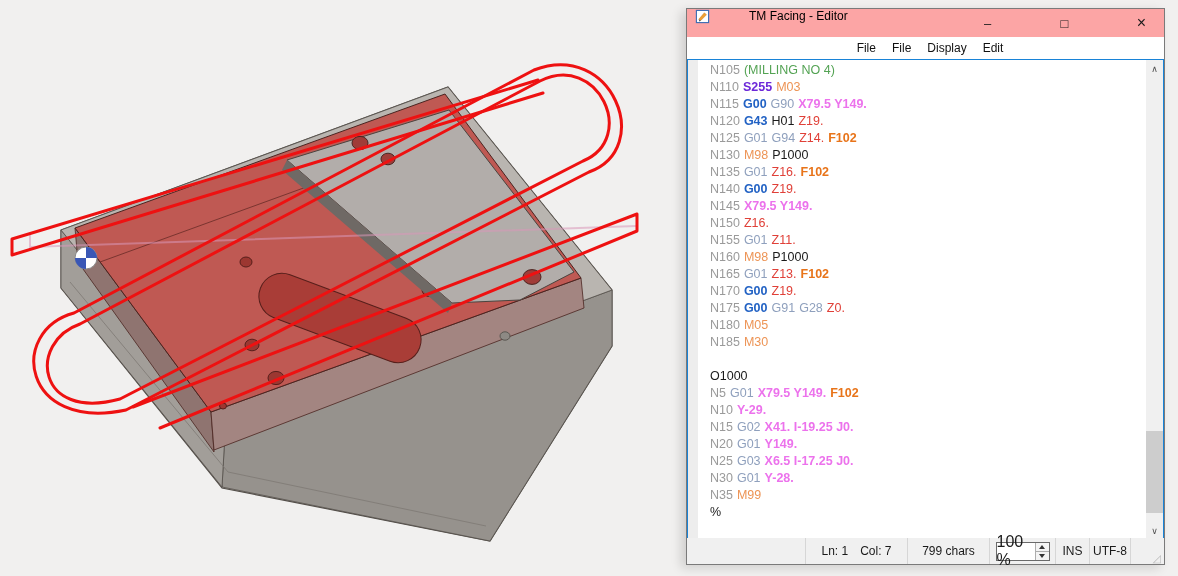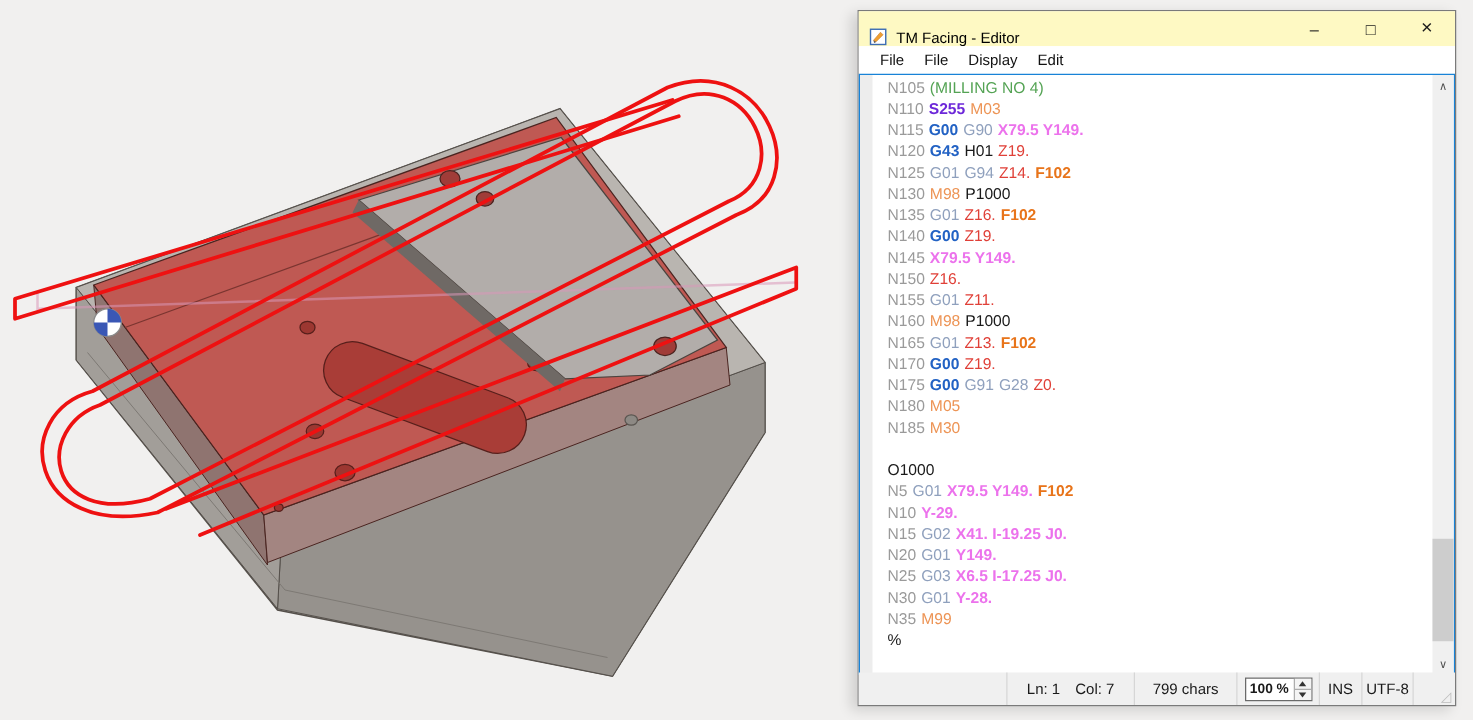--- a/index.html
+++ b/index.html
@@ -7,27 +7,27 @@
   body { position:relative; background:#f1f0ef; overflow:hidden; }
 
   
   .viewport { position:absolute; left:0; top:0; width:686px; height:576px; background:#f1f0ef; }
   .viewport svg { display:block; }
 
   
   .window { position:absolute; left:686px; top:8px; width:479px; height:557px;
             background:#ffffff; border:1px solid #7a7a7a;
             box-shadow:-5px 3px 10px rgba(0,0,0,0.14); }
-  .titlebar { height:28px; display:flex; align-items:flex-end; background:#fef9c3; }
+  .titlebar { height:28px; display:flex; align-items:flex-start; background:#fca5a5;gap:32px; }
   .app-icon { margin-left:8px; width:15px; height:15px; flex:0 0 auto; }
   .title-text { margin-left:7px; font-size:12px; color:#000; flex:1 1 auto; }
   .win-btn { width:45px; height:28px; display:flex; align-items:center; justify-content:center;
              font-size:13px; color:#1a1a1a; cursor:default; }
   .win-btn.close { font-size:16px; }
-  .menubar { height:22px; display:flex; align-items:center; background:#fff; padding-left:9px; }
+  .menubar { height:22px; display:flex; align-items:center; background:#fff; padding-left:9px;justify-content:center; }
   .menu-item { font-size:12px; color:#111; padding:2px 8px; }
 
   .textarea { position:absolute; left:0; top:50px; width:477px; height:481px;
               border:1px solid #1883d7; background:#fff; overflow:hidden; }
   .sel-margin { position:absolute; left:0; top:0; width:10px; height:100%; background:#ededed; }
   .code { position:absolute; left:22px; top:2px; font-size:12.5px; line-height:17px; white-space:pre; }
   .code-line { height:17px; }
   .tok { margin-right:4px; }
   .tok-num    { color:#9a9a9a; }
   .tok-comment{ color:#54a354; }
@@ -52,21 +52,21 @@
   .seg { display:flex; align-items:center; justify-content:center; border-right:1px solid #d6d6d6; }
   .seg.s0 { width:119px; }
   .seg.s1 { width:102px; gap:12px; }
   .seg.s2 { width:82px; }
   .seg.s3 { width:66px; }
   .seg.s4 { width:34px; }
   .seg.s5 { width:41px;text-align:right; }
   .seg.s6 { width:32px; border-right:none; justify-content:flex-end; align-items:flex-end; }
 
   .spinner { display:flex; width:54px; height:19px; background:#fff; border:1px solid #6a6a6a; }
-  .spin-val { flex:1; display:flex; align-items:center; justify-content:center; font-size:11px;font-weight:bold; }
+  .spin-val { flex:1; display:flex; align-items:center; justify-content:center; font-size:16px; }
   .spin-arrows { width:14px; display:flex; flex-direction:column; border-left:1px solid #adadad; }
   .spin-btn { flex:1; display:flex; align-items:center; justify-content:center; background:#f4f4f4; }
   .spin-btn.u { border-bottom:1px solid #adadad; }
   .tri-up { width:0; height:0; border-left:3px solid transparent; border-right:3px solid transparent;
             border-bottom:4px solid #333; }
   .tri-dn { width:0; height:0; border-left:3px solid transparent; border-right:3px solid transparent;
             border-top:4px solid #333; }
   .grip { color:#bdbdbd; font-size:11px; line-height:10px; padding:0 2px 1px 0; }
 </style>
 </head>

